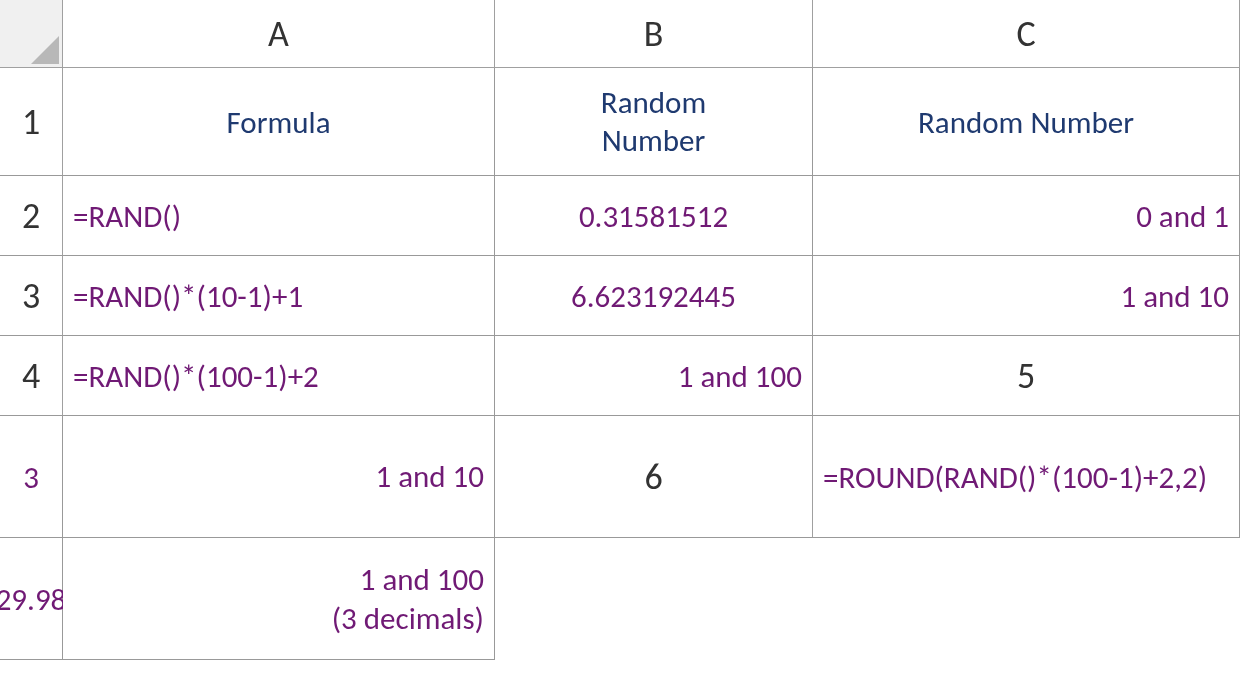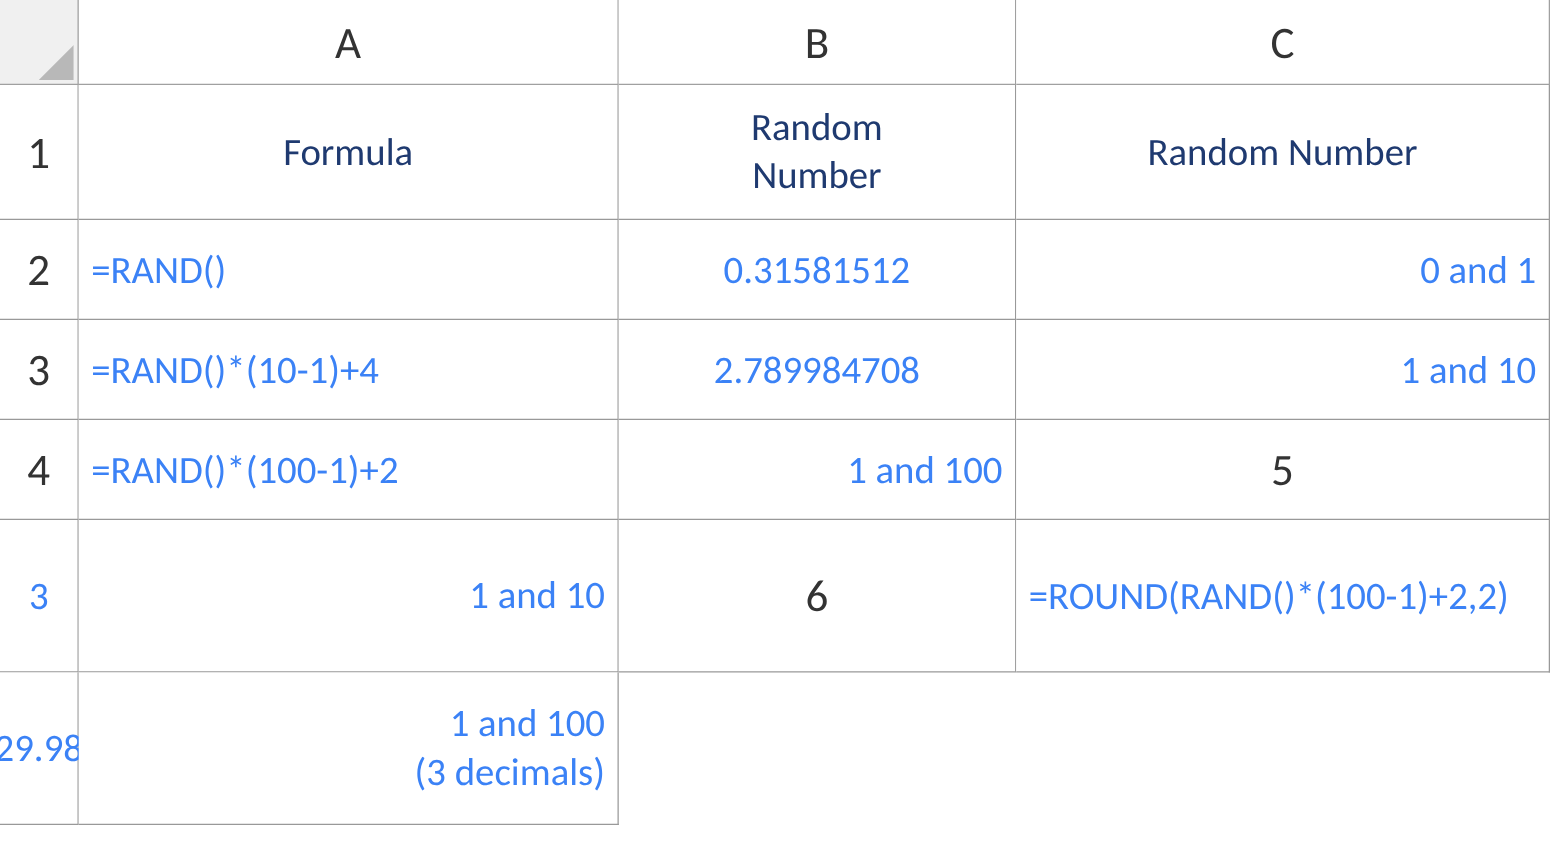--- a/index.html
+++ b/index.html
@@ -20,21 +20,21 @@
     grid-template-rows: 68px 108px 80px 80px 80px 122px 122px;
     width: 1240px;
   }
   .cell {
     border-right: 1px solid #999999;
     border-bottom: 1px solid #999999;
     display: flex;
     align-items: center;
     padding: 4px 10px;
     font-size: 31px;
-    color: #3b82f6;
+    color: #701a75;
     background: #ffffff;
   }
   
   .corner {
     background: #f0f0f0;
     border-right: 1px solid #a0a0a0;
     border-bottom: 1px solid #a0a0a0;
     position: relative;
     padding: 0;
   }
@@ -117,22 +117,22 @@
     <span>Number</span>
   </div>
   <div class="cell header-cell">Random Number</div>
 
   <div class="cell row-header">2</div>
   <div class="cell col-a">=RAND()</div>
   <div class="cell col-b">0.31581512</div>
   <div class="cell col-c">0 and 1</div>
 
   <div class="cell row-header">3</div>
-  <div class="cell col-a">=RAND()*(10-1)+4</div>
-  <div class="cell col-b">2.789984708</div>
+  <div class="cell col-a">=RAND()*(10-1)+1</div>
+  <div class="cell col-b">6.623192445</div>
   <div class="cell col-c">1 and 10</div>
 
   <div class="cell row-header">4</div>
   <div class="cell col-a">=RAND()*(100-1)+2</div>
   <div class="cell col-c">1 and 100</div>
 
   <div class="cell row-header">5</div>
   <div class="cell col-b">3</div>
   <div class="cell col-c wrap">
     <span>1 and 10</span>

